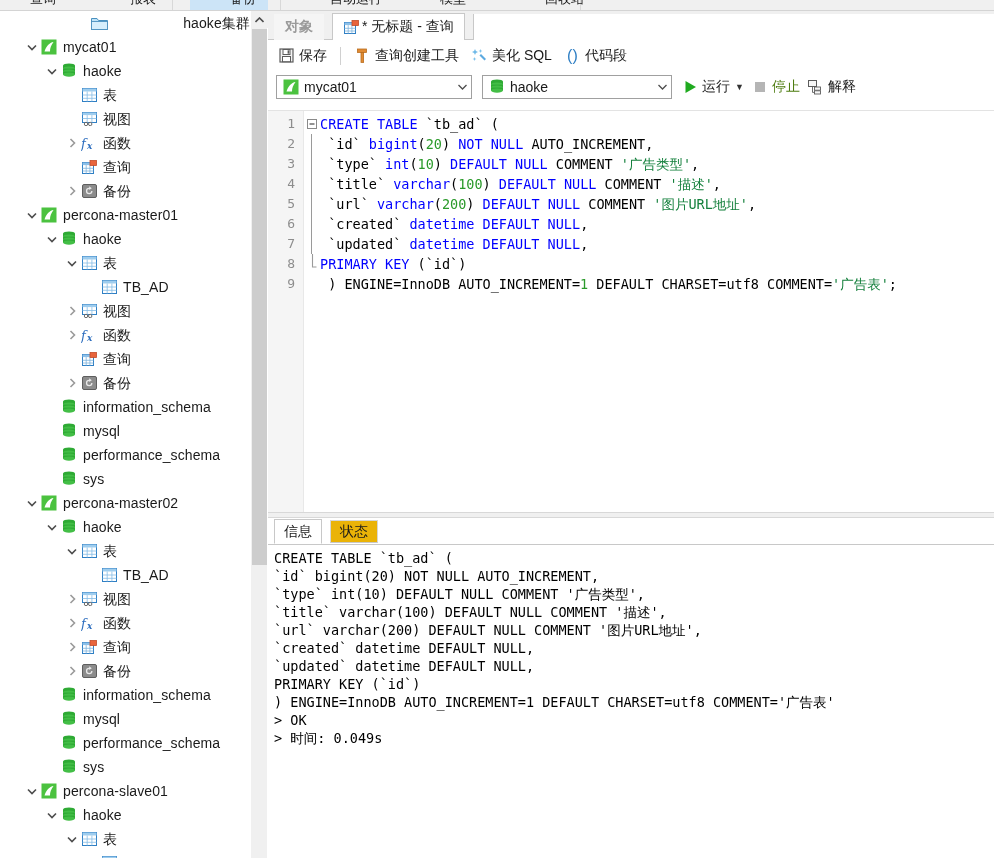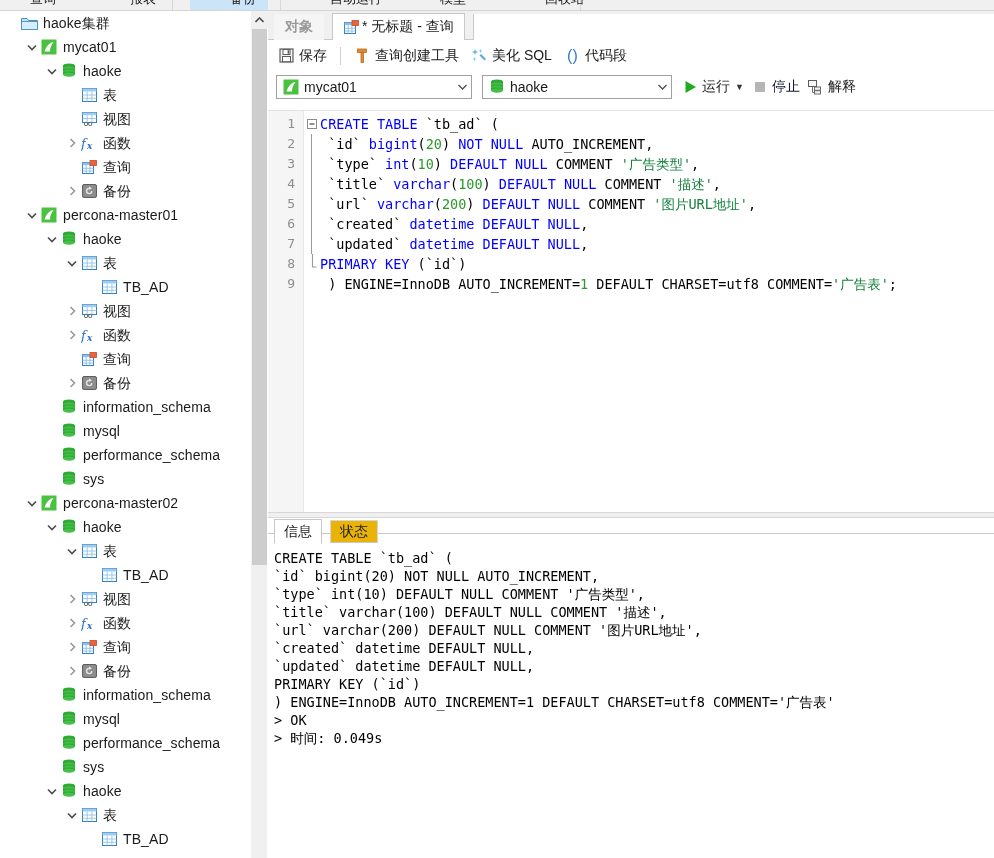--- a/index.html
+++ b/index.html
@@ -133,21 +133,21 @@
   .combo-arrow {
     width: 18px; flex: 0 0 18px;
     display: flex; align-items: center; justify-content: center; color: #444;
   }
   #conn-combo { width: 196px; }
   #db-combo { width: 190px; margin-left: 10px; }
   .runbtn {
     display: flex; align-items: center; height: 24px; margin-left: 10px;
     font-size: 14px; color: #1a1a1a; white-space: nowrap;
   }
-  .runbtn.disabled { color: #0f172a; font-family: Liberation Mono, monospace; }
+  .runbtn.disabled { color: #4d7c0f; font-family: Liberation Mono, monospace; }
   .runbtn .ico { width: 17px; flex: 0 0 17px; margin-right: 3px; }
   .run-caret { margin-left: 5px; font-size: 9px; color: #333; }
 
   
   .editor {
     position: absolute; left: 0; top: 99px; width: 726px; height: 402px;
     background: #ffffff; border-top: 1px solid #e3e3e3;
     overflow: hidden;
     font-family: "DejaVu Sans Mono", monospace;
     font-size: 13.5px;
@@ -185,21 +185,21 @@
     position: absolute; left: 0; top: 501px; width: 726px; height: 6px;
     background: #f0f0f0; border-top: 1px solid #d8d8d8; border-bottom: 1px solid #d8d8d8;
   }
 
   
   .msgpanel {
     position: absolute; left: 0; top: 507px; width: 726px; height: 351px;
     background: #ffffff;
   }
   .msgtabs {
-    position: relative; height: 16px; background: #ffffff;
+    position: relative; height: 27px; background: #ffffff;
     border-bottom: 1px solid #c8c8c8;
   }
   .mtab {
     position: absolute; top: 2px; height: 23px;
     display: flex; align-items: center; padding: 0 9px;
     font-size: 14px; white-space: nowrap;
   }
   .mtab-active {
     left: 6px; color: #1a1a1a; background: #ffffff;
     border: 1px solid #c8c8c8; border-bottom-color: #ffffff; top: 1px; height: 25px;
@@ -229,21 +229,21 @@
       <div class="top-strip-div" style="left: 580px;"></div>
       <div class="top-strip-item" style="left: 30px;">查询</div>
       <div class="top-strip-item" style="left: 130px;">报表</div>
       <div class="top-strip-item" style="left: 230px;">备份</div>
       <div class="top-strip-item" style="left: 330px;">自动运行</div>
       <div class="top-strip-item" style="left: 440px;">模型</div>
       <div class="top-strip-item" style="left: 545px;">回收站</div>
     </div>
 
   <div class="tree-pane" id="tree-pane">
-      <div class="tree-row" style="padding-left: 4px;">
+      <div class="tree-row" style="padding-left: 4px; justify-content: space-between;">
         <span class="tw-spacer"></span>
         <span class="ico">
           <svg width="17" height="14" viewBox="0 0 17 14">
             <path d="M0.5 2.5 L0.5 13.5 L16.5 13.5 L16.5 4.5 L7.5 4.5 L6 2.5 Z" fill="#bfe3f7" stroke="#4a90bf" stroke-width="1"></path>
             <rect x="0.5" y="5.5" width="16" height="8" fill="#d6eefc" stroke="#4a90bf" stroke-width="0.9"></rect>
           </svg>
         </span>
         <span class="tree-label">haoke集群</span>
       </div>
       <div class="tree-row" style="padding-left: 24px;">
@@ -721,20 +721,34 @@
             <ellipse cx="7" cy="2.6" rx="6" ry="2.1" fill="#2faa35"></ellipse>
             <rect x="1" y="2.6" width="12" height="3" fill="#2faa35"></rect>
             <ellipse cx="7" cy="5.6" rx="6" ry="2.1" fill="#43be46"></ellipse>
             <rect x="1" y="5.6" width="12" height="3" fill="#2faa35"></rect>
             <ellipse cx="7" cy="8.6" rx="6" ry="2.1" fill="#43be46"></ellipse>
             <rect x="1" y="8.6" width="12" height="3" fill="#2faa35"></rect>
             <ellipse cx="7" cy="11.6" rx="6" ry="2.1" fill="#43be46"></ellipse>
           </svg>
         </span>
         <span class="tree-label">sys</span>
+      </div>
+      <div class="tree-row" style="padding-left: 24px;">
+        <span class="twisty">
+          <svg width="10" height="7" viewBox="0 0 10 7">
+            <path d="M1 1.5 L5 5.5 L9 1.5" stroke="#4d4d4d" stroke-width="1.6" fill="none"></path>
+          </svg>
+        </span>
+        <span class="ico">
+          <svg width="16" height="16" viewBox="0 0 16 16">
+            <rect x="0.5" y="0.5" width="15" height="15" fill="#4bc23f"></rect>
+            <path d="M3.5 12.5 C5 7.5 8.5 3.5 12.5 3 C10 6.5 9 9 9 12.5 Z" fill="#ffffff"></path>
+          </svg>
+        </span>
+        <span class="tree-label">percona-slave01</span>
       </div>
       <div class="tree-row" style="padding-left: 44px;">
         <span class="twisty">
           <svg width="10" height="7" viewBox="0 0 10 7">
             <path d="M1 1.5 L5 5.5 L9 1.5" stroke="#4d4d4d" stroke-width="1.6" fill="none"></path>
           </svg>
         </span>
         <span class="ico">
           <svg width="14" height="16" viewBox="0 0 14 16">
             <ellipse cx="7" cy="2.6" rx="6" ry="2.1" fill="#2faa35"></ellipse>

